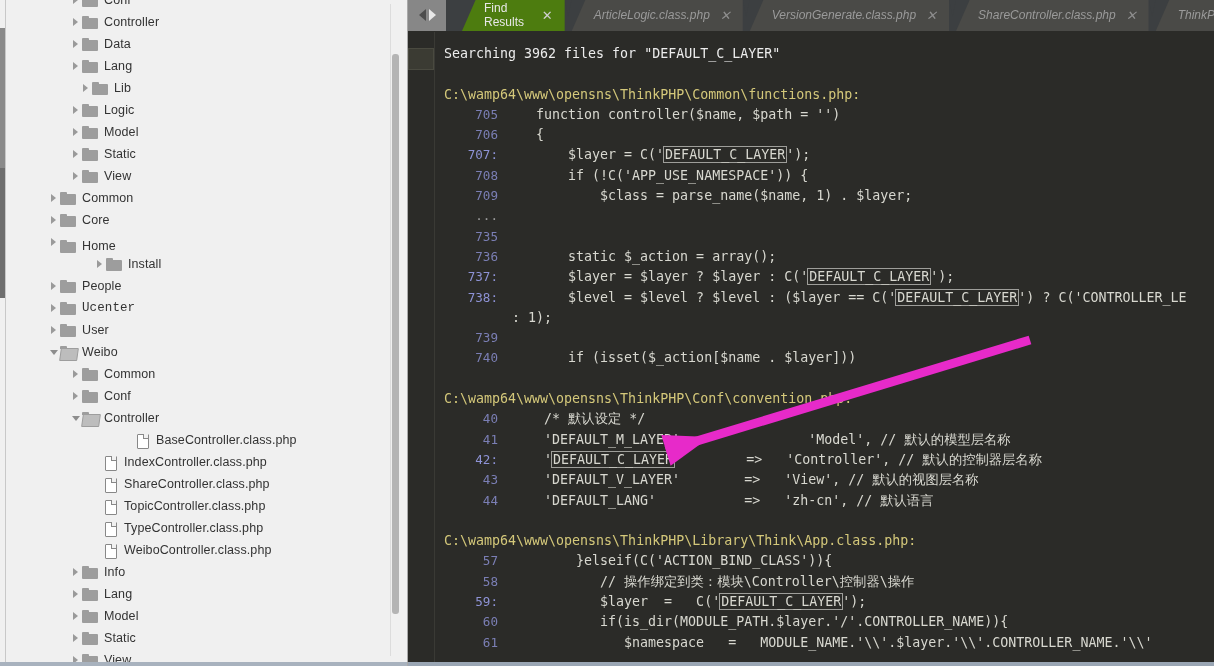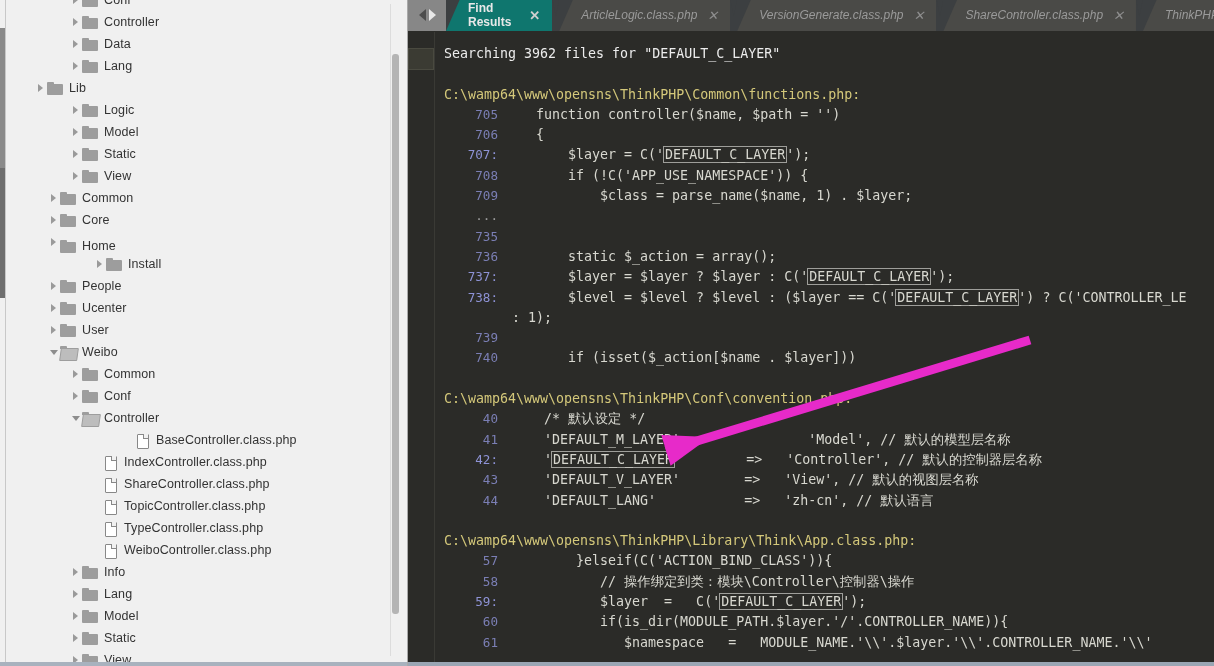--- a/index.html
+++ b/index.html
@@ -73,21 +73,21 @@
   }
   .nav-l { width:0;height:0;border-right:7px solid #4d4d4d;border-top:6px solid transparent;border-bottom:6px solid transparent;}
   .nav-r { width:0;height:0;border-left:7px solid #e8e8e8;border-top:6px solid transparent;border-bottom:6px solid transparent;}
   .tab {
     height:32px; display:flex; align-items:center; gap:10px;
     padding:0 12px 0 22px; font-size:12px; color:#9a9a9a;
     position:relative; background:#4a4a47;
     clip-path:polygon(14px 0, 100% 0, 100% 100%, 0 100%);
     font-style:italic;
   }
-  .tab.active { background:#0f766e; color:#e8e8e8; font-style:normal; font-weight:bold; }
+  .tab.active { background:#4d7c0f; color:#e8e8e8; font-style:normal; font-weight:normal;margin-left:16px; }
   .tab .x { font-size:13px; color:#8e8e8e; line-height:1; }
   .tab.active .x { color:#cfcfcf; }
   .tab-sep { width:9px; height:32px; background:#3c3f41;
     clip-path:polygon(0 0, 100% 0, 50% 55%, 0 0); }
 
   .gutterbox { position:absolute; left:0; top:48px; width:26px; height:22px; background:#3b3b33; border:1px solid #4a4a40; }
   .gutterline { position:absolute; left:26px; top:32px; width:1px; height:634px; background:#3a3a35; }
 
   .code {
     position:absolute; left:0; top:32px; width:100%; height:634px;
@@ -144,21 +144,21 @@
           <span class="ic-folder"></span>
           <span class="lbl">Data</span>
         </div>
         <div class="row" style="padding-left: 62px;">
           <span class="tw">
             <span class="tri-r"></span>
           </span>
           <span class="ic-folder"></span>
           <span class="lbl">Lang</span>
         </div>
-        <div class="row" style="padding-left: 27px;">
+        <div class="row" style="padding-left: 72px;">
           <span class="tw">
             <span class="tri-r"></span>
           </span>
           <span class="ic-folder"></span>
           <span class="lbl">Lib</span>
         </div>
         <div class="row" style="padding-left: 62px;">
           <span class="tw">
             <span class="tri-r"></span>
           </span>
@@ -214,21 +214,21 @@
           <span class="ic-folder"></span>
           <span class="lbl">Install</span>
         </div>
         <div class="row" style="padding-left: 40px;">
           <span class="tw">
             <span class="tri-r"></span>
           </span>
           <span class="ic-folder"></span>
           <span class="lbl">People</span>
         </div>
-        <div class="row" style="padding-left: 40px;">
+        <div class="row" style="padding-left: 40px; font-family: Liberation Mono, monospace;">
           <span class="tw">
             <span class="tri-r"></span>
           </span>
           <span class="ic-folder"></span>
           <span class="lbl">Ucenter</span>
         </div>
         <div class="row" style="padding-left: 40px;">
           <span class="tw">
             <span class="tri-r"></span>
           </span>

